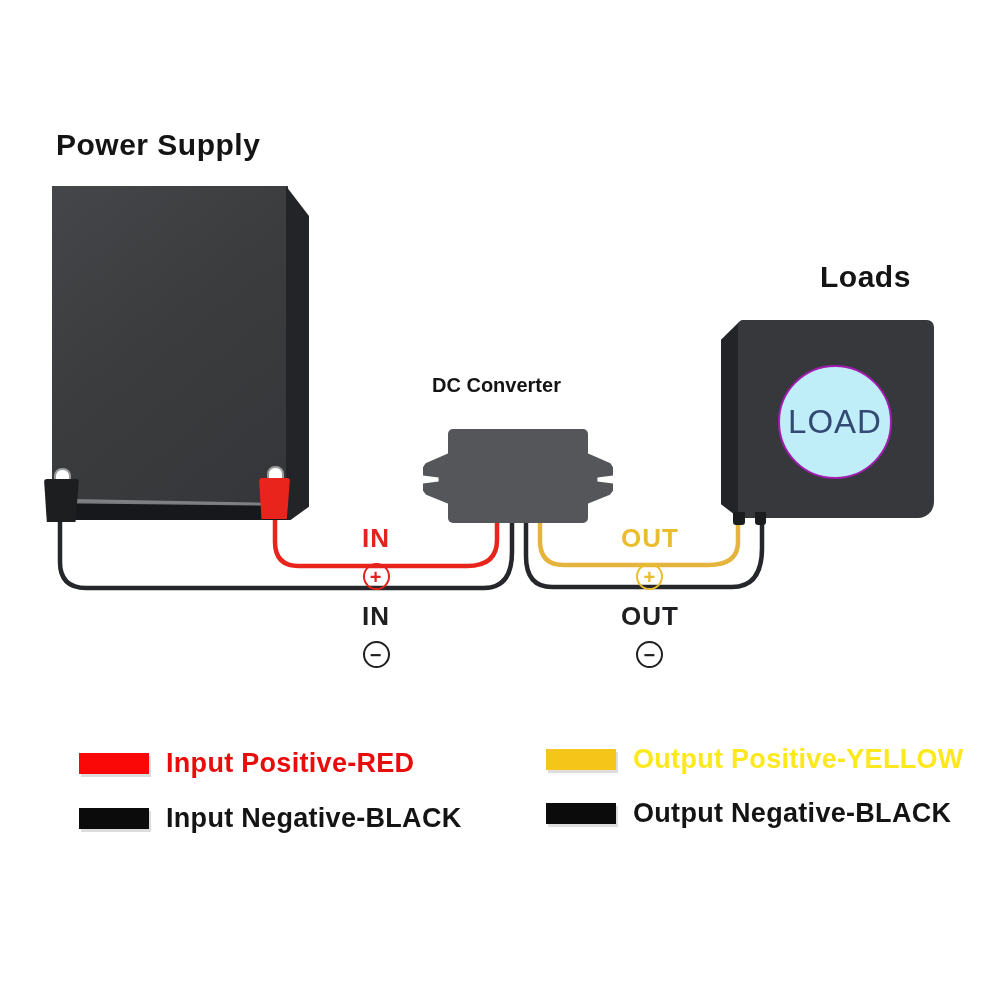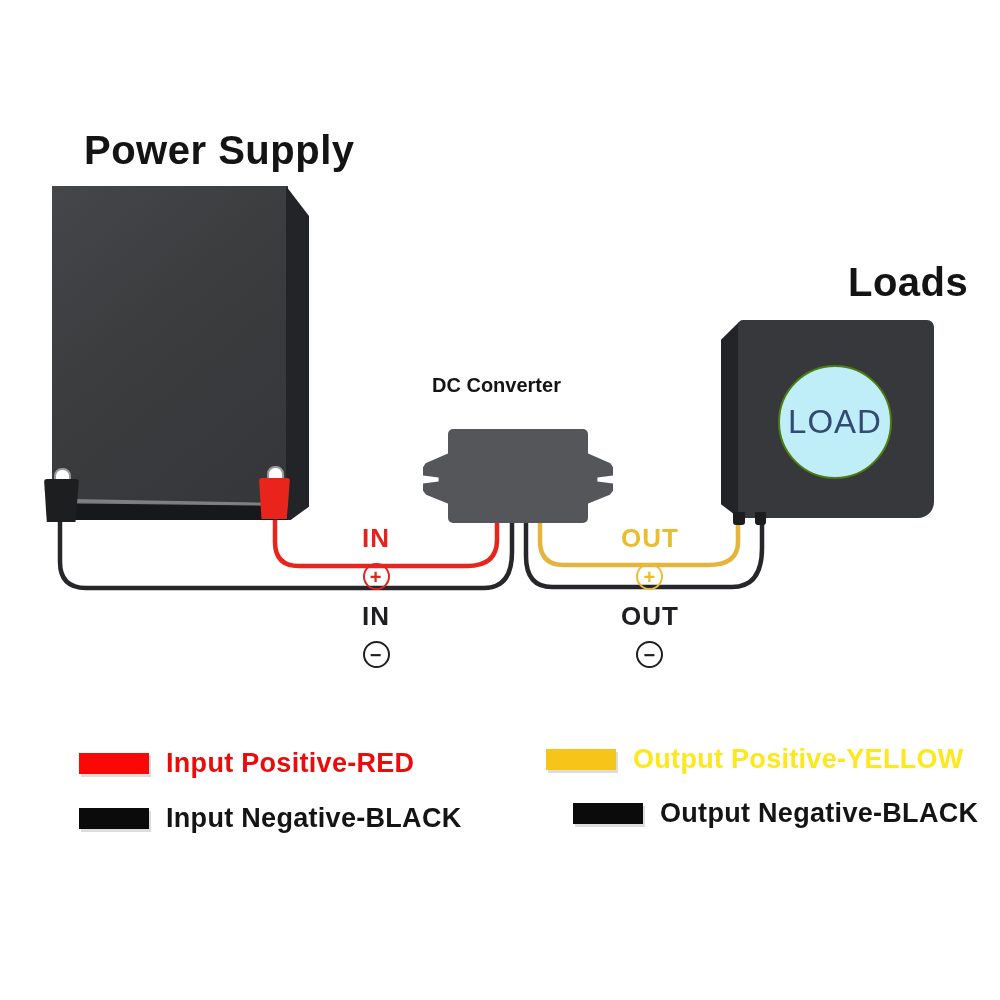--- a/index.html
+++ b/index.html
@@ -3,21 +3,21 @@
 <meta charset="utf-8">
 <style>
   html,body{margin:0;padding:0;background:#ffffff;}
   #canvas{
     position:relative;width:1000px;height:1000px;background:#ffffff;overflow:hidden;
     font-family:"Liberation Sans","DejaVu Sans",sans-serif;
   }
   .abs{position:absolute;}
 
   
-  .big-title{font-size:40px;font-weight:700;color:#141414;letter-spacing:0.5px;z-index:5;margin-left:28px;}
+  .big-title{font-size:30px;font-weight:700;color:#141414;letter-spacing:0.5px;z-index:5;}
   .mid-title{font-size:20px;font-weight:700;color:#141414;z-index:5;}
 
   
   .ps-face{left:52px;top:186px;width:236px;height:334px;
     background:linear-gradient(140deg,#454649 0%,#3b3c3e 45%,#353639 100%);z-index:2;}
   .ps-side{left:286px;top:186px;width:23px;height:334px;background:#232427;
     clip-path:polygon(0 0,100% 9%,100% 96%,20% 100%,0 100%);z-index:2;}
   .ps-bottom{left:52px;top:492px;width:236px;height:28px;background:#17181b;
     clip-path:polygon(0 32%,100% 48%,100% 100%,0 100%);z-index:2;}
   .ps-bottom-hl{left:60px;top:492px;width:228px;height:28px;background:#8c8d91;opacity:.85;
@@ -40,21 +40,21 @@
     clip-path:polygon(100% 0,10% 20%,0 28%,0 44%,60% 48%,60% 56%,0 60%,0 74%,12% 82%,100% 100%);}
   .conv-tab.right{left:587px;
     clip-path:polygon(0 0,90% 20%,100% 28%,100% 44%,40% 48%,40% 56%,100% 60%,100% 74%,88% 82%,0 100%);}
 
   
   .loads-face{left:738px;top:320px;width:196px;height:198px;background:#37383c;
     border-radius:5px 7px 16px 6px;z-index:2;}
   .loads-side{left:721px;top:322px;width:18px;height:196px;background:#232428;
     clip-path:polygon(100% 0,0 9%,0 93%,100% 100%);z-index:2;}
   .load-circle{left:778px;top:365px;width:110px;height:110px;border-radius:50%;
-    background:#c0eef8;border:2px solid #4d7c0f;display:flex;align-items:center;justify-content:center;z-index:3;}
+    background:#c0eef8;border:2px solid #a21caf;display:flex;align-items:center;justify-content:center;z-index:3;}
   .load-circle span{font-size:33px;font-weight:300;letter-spacing:1px;color:#324a74;}
   .nub{top:512px;height:13px;background:#1b1c1e;border-radius:0 0 3px 3px;z-index:3;}
   .nub.n1{left:733px;width:12px;}
   .nub.n2{left:755px;width:11px;}
 
   
   .wire-label{display:flex;align-items:center;gap:9px;font-size:26px;font-weight:700;
     letter-spacing:1px;z-index:5;flex-direction:column;}
   .sign-circle{width:23px;height:23px;border:2.5px solid currentColor;border-radius:50%;
     display:flex;align-items:center;justify-content:center;font-size:20px;font-weight:700;line-height:1;}
@@ -63,21 +63,21 @@
   .lbl-in-neg{left:362px;top:601px;color:#1f1f21;}
   .lbl-out-neg{left:621px;top:601px;color:#1f1f21;}
 
   
   .legend-item{display:flex;align-items:center;gap:17px;z-index:5;padding-left:19px;}
   .legend-swatch{width:70px;height:21px;box-shadow:2px 3px 0 rgba(120,120,120,.25);}
   .legend-label{font-size:27px;font-weight:700;letter-spacing:0.3px;}
   .li-1{left:60px;top:748px;}   .li-1 .legend-swatch{background:#fa0707;} .li-1 .legend-label{color:#ea0b0b;}
   .li-2{left:60px;top:803px;}   .li-2 .legend-swatch{background:#0b0b0b;} .li-2 .legend-label{color:#141414;}
   .li-3{left:527px;top:744px;}  .li-3 .legend-swatch{background:#f6c51a;} .li-3 .legend-label{color:#fde81e;}
-  .li-4{left:554px;top:798px;}  .li-4 .legend-swatch{background:#0b0b0b;} .li-4 .legend-label{color:#141414;}
+  .li-4{left:527px;top:798px;}  .li-4 .legend-swatch{background:#0b0b0b;} .li-4 .legend-label{color:#141414;}
 </style>
 </head>
 <body>
 
 <div id="canvas">
 
   <svg id="wires" class="abs" width="1000" height="1000" viewBox="0 0 1000 1000">
     <path d="M 60 498 L 60 562 Q 60 588 86 588 L 484 588 Q 512 588 512 552 L 512 521" fill="none" stroke="#26272a" stroke-width="4.5" stroke-linecap="round"></path>
     <path d="M 275 500 L 275 542 Q 275 566 299 566 L 467 566 Q 497 566 497 540 L 497 521" fill="none" stroke="#e8241c" stroke-width="4.5" stroke-linecap="round"></path>
     <path d="M 526 521 L 526 556 Q 526 587 552 587 L 732 587 Q 762 587 762 548 L 762 521" fill="none" stroke="#26272a" stroke-width="4.5" stroke-linecap="round"></path>

